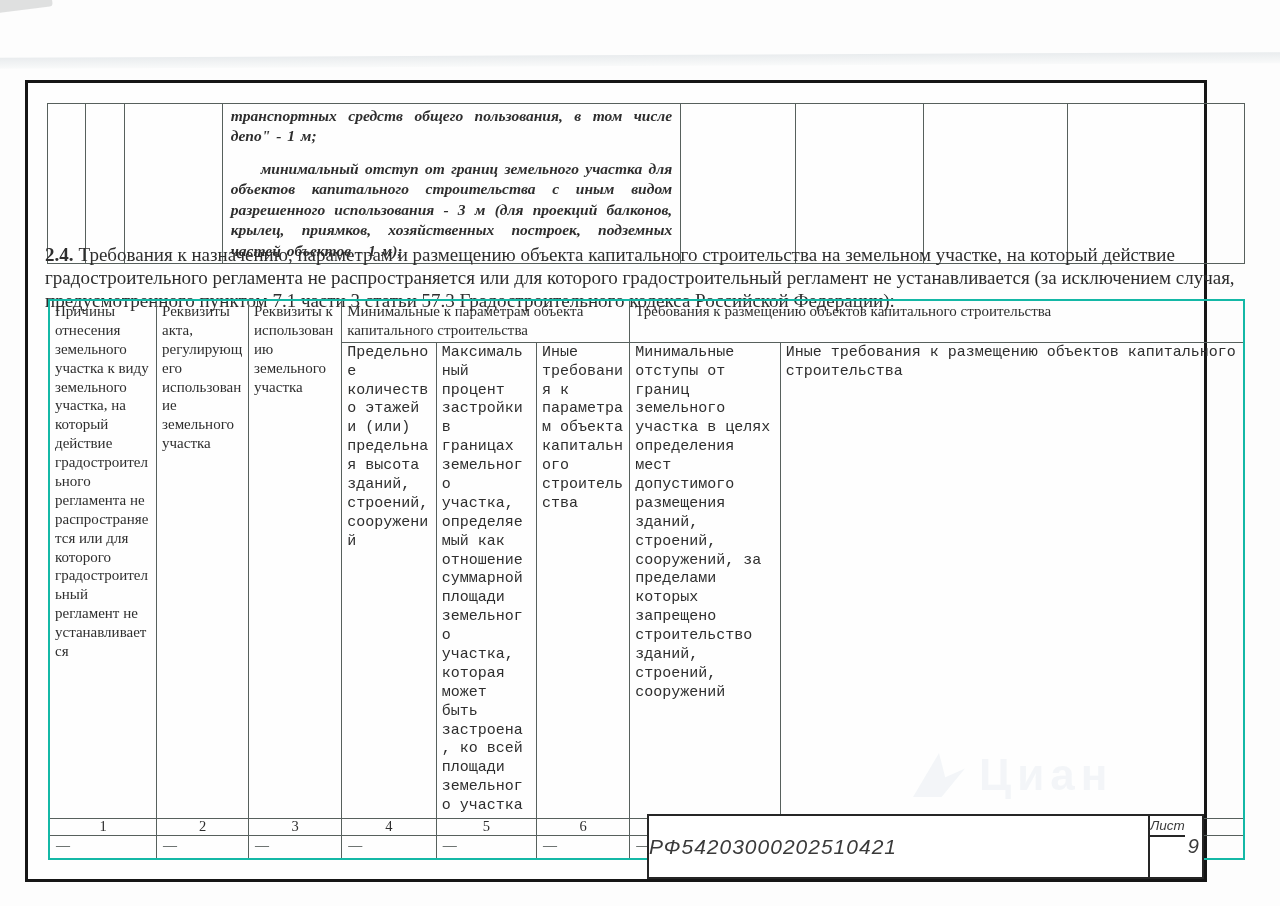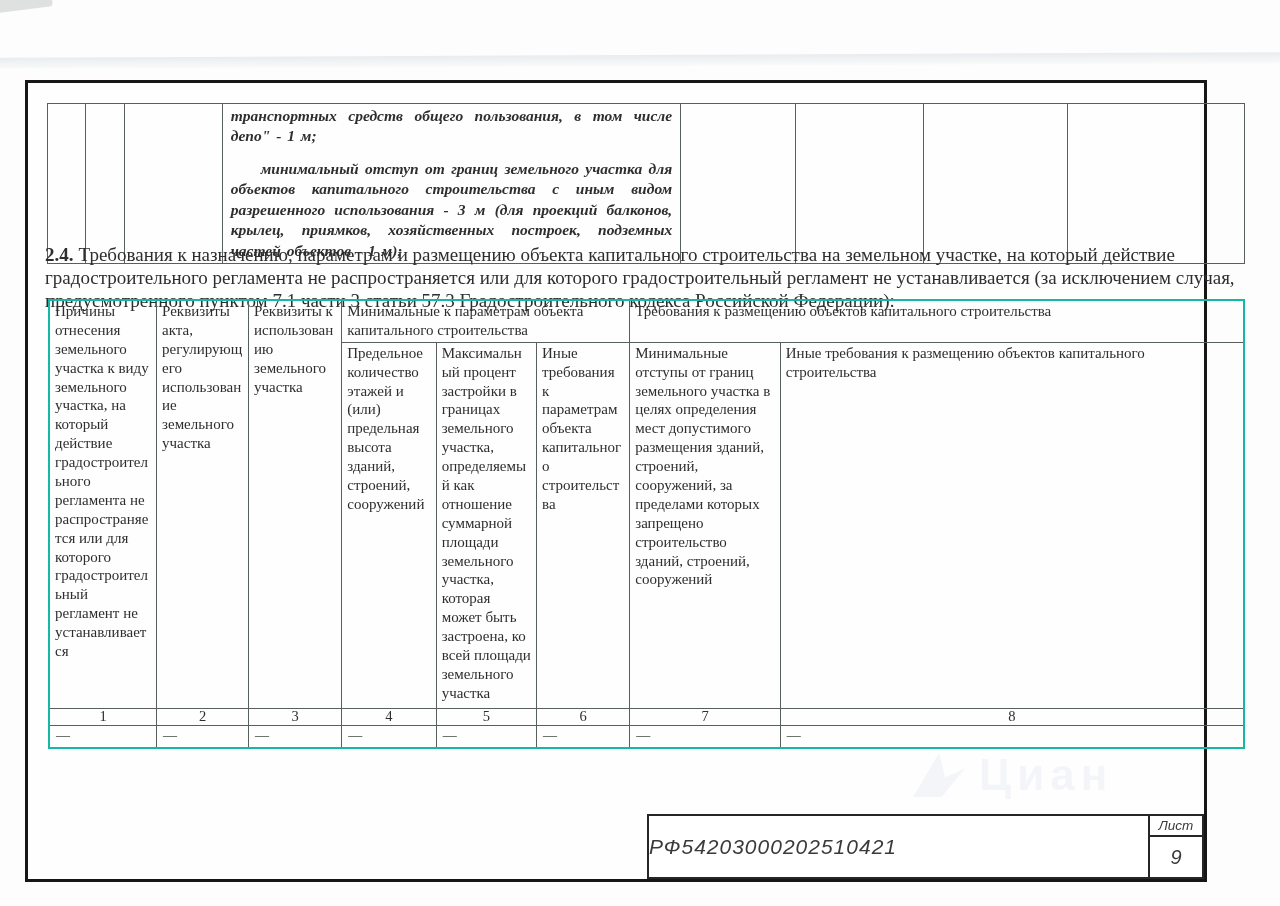--- a/index.html
+++ b/index.html
@@ -74,21 +74,21 @@
     border: 2px solid #14b8a6;
   }
   .main-table td {
     border: 1px solid #57605d;
     vertical-align: top;
     font-size: 15px; line-height: 1.26;
     padding: 1px 5px 2px 5px;
     overflow-wrap: break-word;
   }
   .main-table tr.group-row td { height: 37px; }
-  .main-table tr.subheader-row td { height: 366px; }
+  .main-table tr.subheader-row td { height: 366px; font-family: Liberation Mono, monospace; }
   .main-table tr.numbers-row td {
     height: 17px; text-align: center;
     font-size: 14.5px; padding: 0; line-height: 1.1;
   }
   .main-table tr.values-row td {
     height: 23px; text-align: left;
     padding: 1px 0 0 6px; font-size: 14px; color: #3c4442;
   }
 
   
@@ -102,21 +102,21 @@
   }
   .code-box {
     flex: 1;
     border: 2px solid #262626;
     display: flex; align-items: center; 
     font-size: 21px; letter-spacing: 1px;
   }
   .sheet-box {
     width: 56px; margin-left: -2px;
     border: 2px solid #262626;
-    display: flex; flex-direction: column;
+    display: flex; flex-direction: row;
   }
   .sheet-label {
     height: 21px; border-bottom: 2px solid #262626;
     display: flex; align-items: center; justify-content: center;
     font-size: 13.5px;
   }
   .sheet-number {
     flex: 1;
     display: flex; align-items: center; justify-content: center;
     font-size: 20px;

